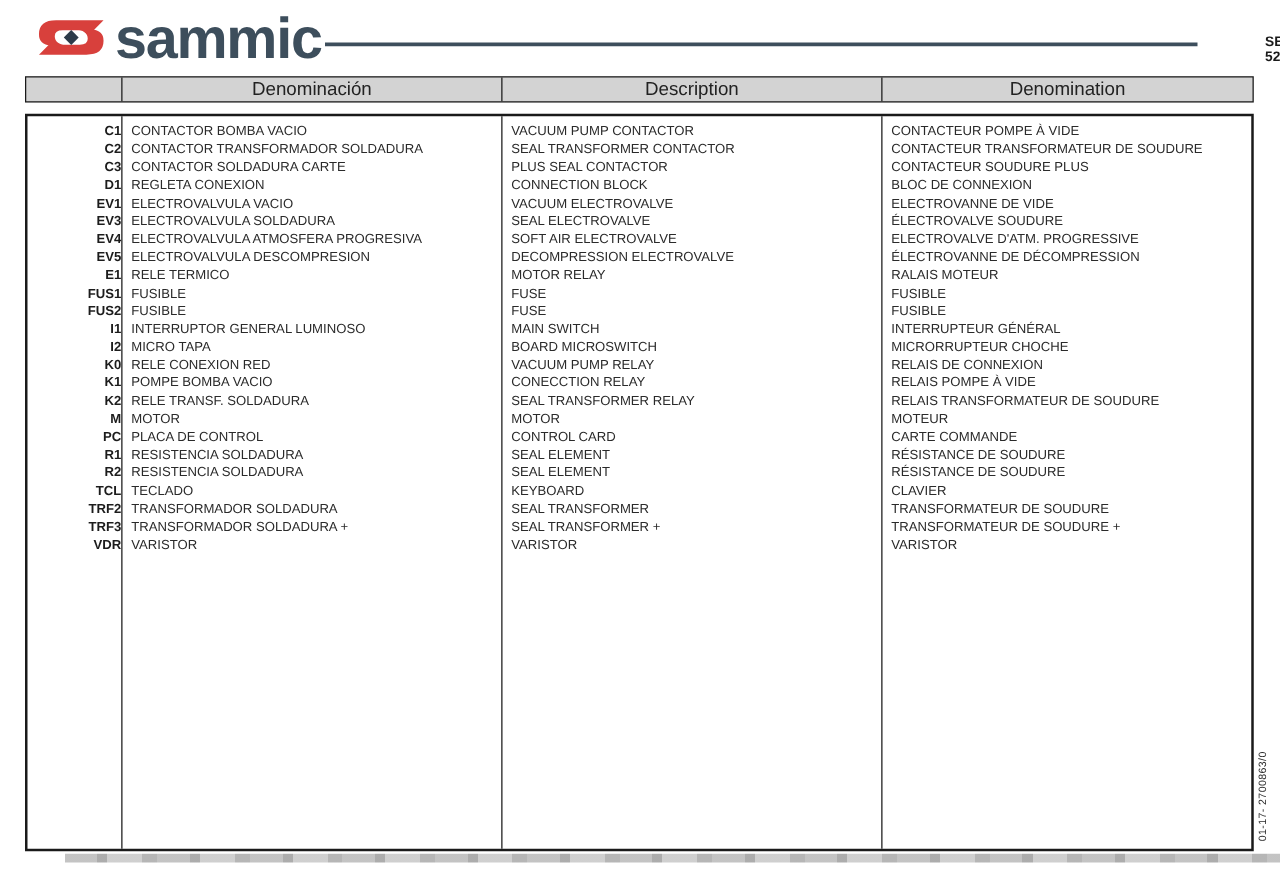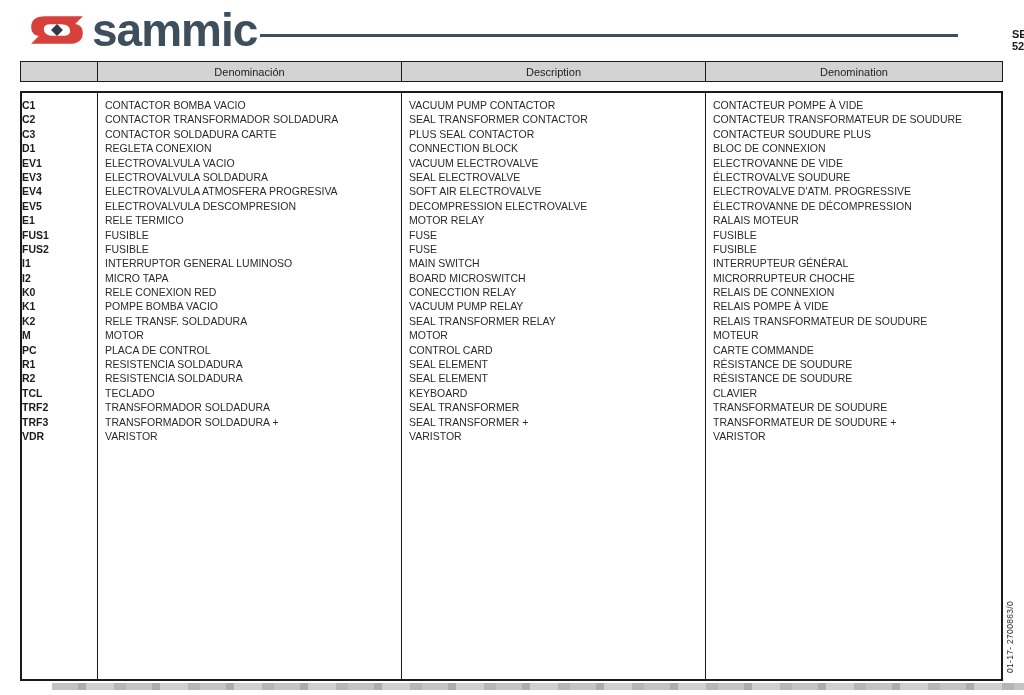--- a/index.html
+++ b/index.html
@@ -18,37 +18,37 @@
   .model-label{position:absolute;left:964px;top:28px;font-size:11px;font-weight:bold;color:#1a1a1a;margin-left:48px;}
 
   
   .thead{
     position:absolute;left:20px;top:61px;width:983px;height:21px;
     display:grid;grid-template-columns:76px 304px 304px 1fr;
     background:#d3d3d3;border:1px solid #1a1a1a;box-sizing:border-box;
   }
   .thead .hcell{
     border-left:1px solid #1a1a1a;display:flex;align-items:center;justify-content:center;
-    font-size:11px;color:#222;
+    font-size:15px;color:#222;
   }
   .thead .hcell:first-child{border-left:none;}
 
   
   .tbody{
     position:absolute;left:20px;top:91px;width:983px;height:590px;
     display:grid;grid-template-columns:76px 304px 304px 1fr;
     border:2px solid #1a1a1a;box-sizing:border-box;background:#fff;
   }
   .col{border-right:1px solid #1a1a1a;padding-top:5px;box-sizing:border-box;overflow:hidden;}
   .col:last-child{border-right:none;}
   .cell{
     height:14.4px;line-height:14.4px;font-size:10.5px;color:#2a2a2a;
     white-space:nowrap;padding-left:7px;
   }
-  .col-code .cell{font-weight:bold;text-align:left;padding-left:0;color:#1c1c1c;}
+  .col-code .cell{font-weight:bold;text-align:right;padding-left:0;color:#1c1c1c;}
 
   
   .docref{
     position:absolute;left:967px;top:631px;width:88px;height:12px;
     transform:rotate(-90deg);transform-origin:center;
     font-size:8.5px;color:#2a2a2a;text-align:center;letter-spacing:.3px;white-space:nowrap;
   }
 
   
   .scanband{
@@ -142,22 +142,22 @@
       <div class="cell">CONNECTION BLOCK</div>
       <div class="cell">VACUUM ELECTROVALVE</div>
       <div class="cell">SEAL ELECTROVALVE</div>
       <div class="cell">SOFT AIR ELECTROVALVE</div>
       <div class="cell">DECOMPRESSION ELECTROVALVE</div>
       <div class="cell">MOTOR RELAY</div>
       <div class="cell">FUSE</div>
       <div class="cell">FUSE</div>
       <div class="cell">MAIN SWITCH</div>
       <div class="cell">BOARD MICROSWITCH</div>
+      <div class="cell">VACUUM PUMP RELAY</div>
       <div class="cell">CONECCTION RELAY</div>
-      <div class="cell">VACUUM PUMP RELAY</div>
       <div class="cell">SEAL TRANSFORMER RELAY</div>
       <div class="cell">MOTOR</div>
       <div class="cell">CONTROL CARD</div>
       <div class="cell">SEAL ELEMENT</div>
       <div class="cell">SEAL ELEMENT</div>
       <div class="cell">KEYBOARD</div>
       <div class="cell">SEAL TRANSFORMER</div>
       <div class="cell">SEAL TRANSFORMER +</div>
       <div class="cell">VARISTOR</div>
     </div>

